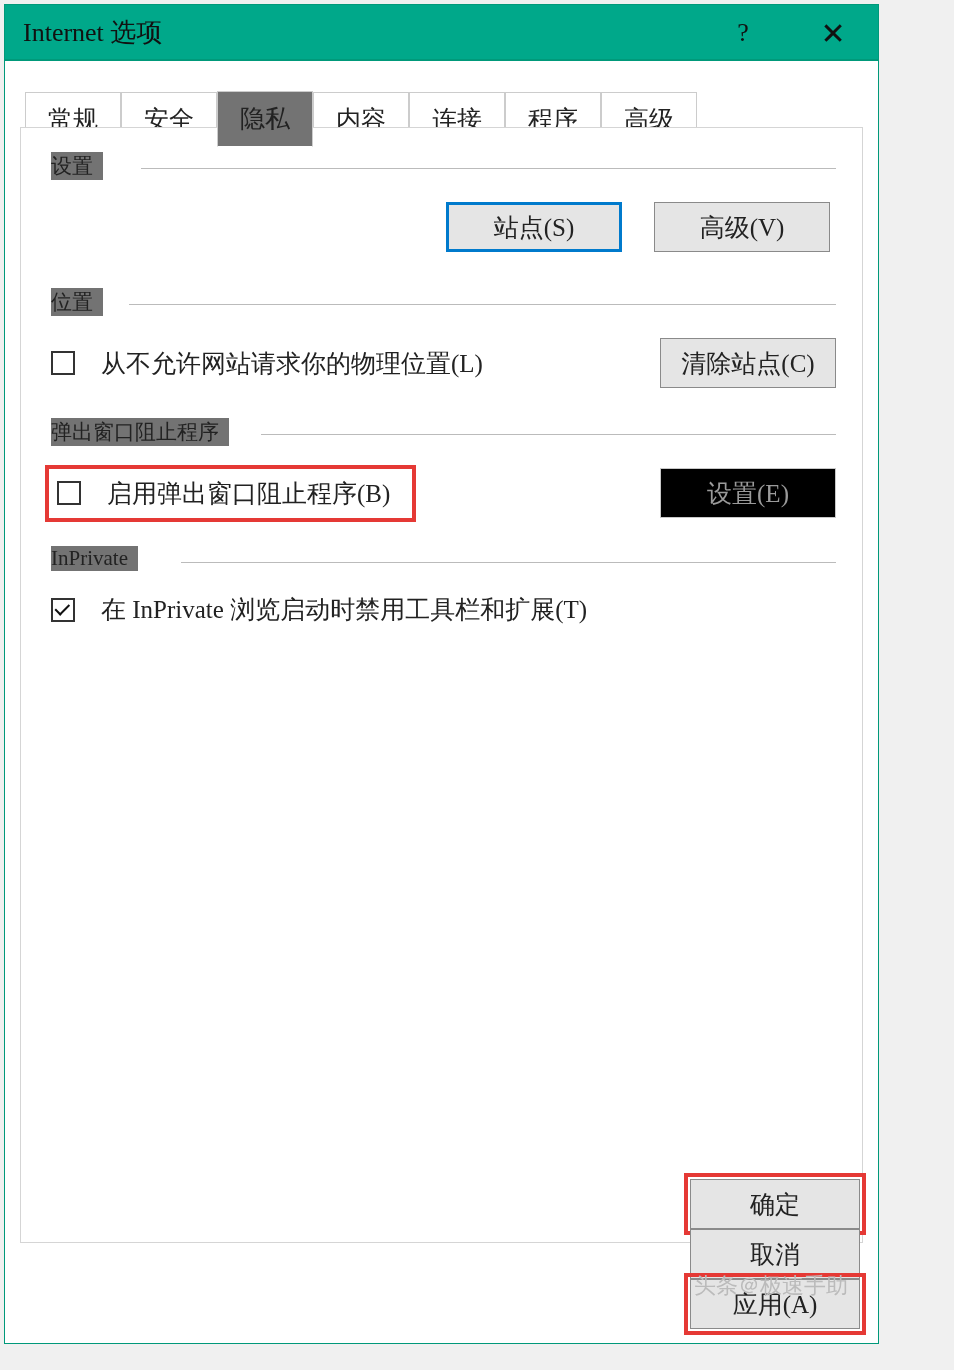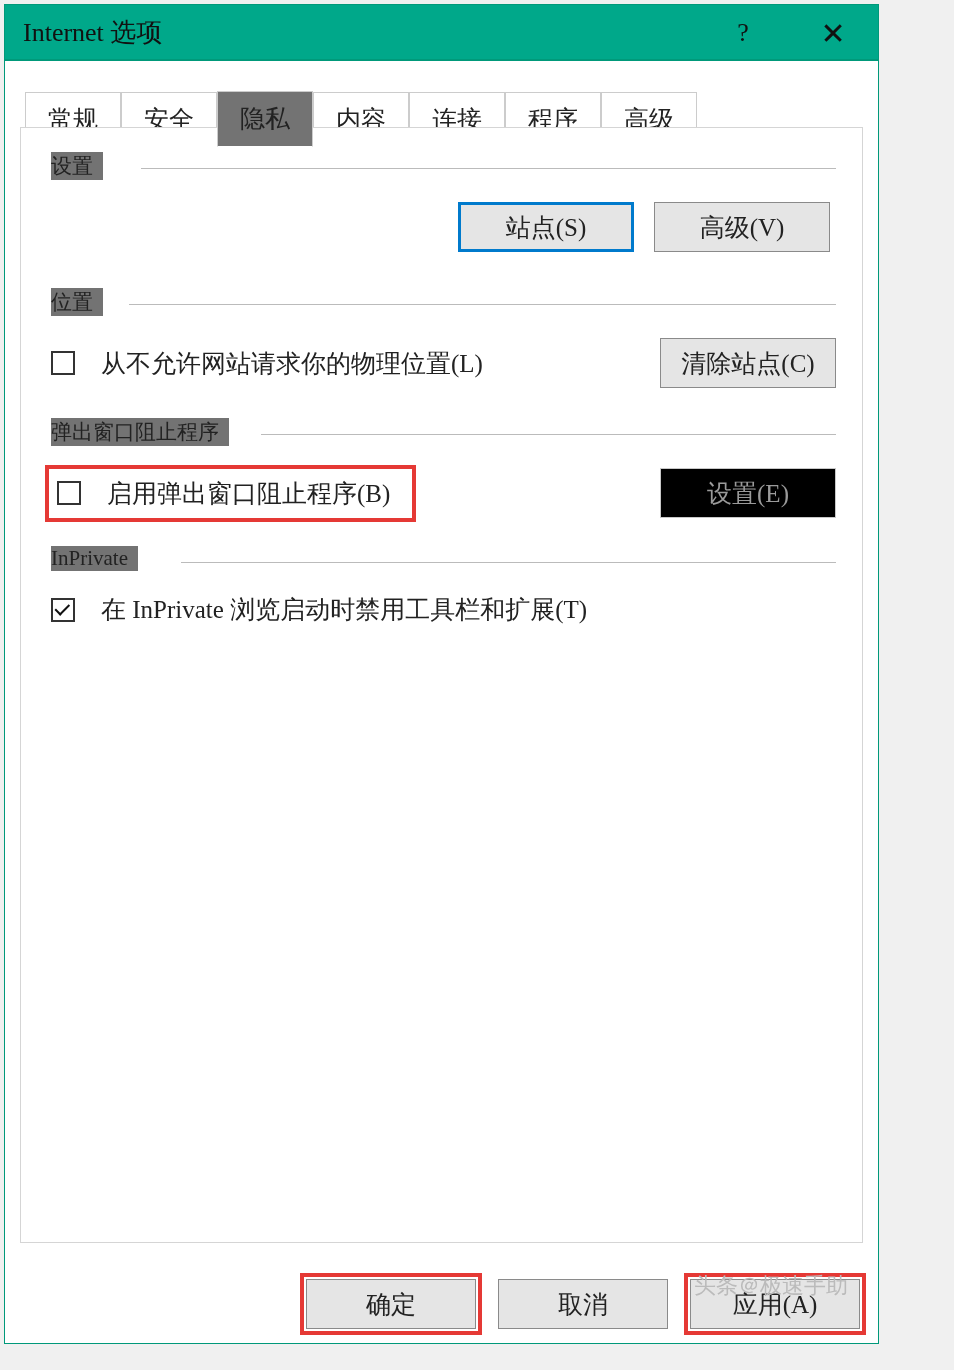--- a/index.html
+++ b/index.html
@@ -127,21 +127,21 @@
     background: #e5e5e5;
   }
   .btn.disabled {
     color: #9a9a9a;
     background: #000000;
     border-color: #c8c8c8;
     text-align: center;
   }
   .btn-row {
     display: flex;
-    gap: 20px;
+    gap: 32px;
     justify-content: flex-end;
     margin-top: 18px;
     margin-bottom: 12px;
     padding-right: 6px;
   }
   .row {
     display: flex;
     align-items: center;
     justify-content: space-between;
     margin-top: 14px;
@@ -172,21 +172,21 @@
   }
   .highlight-red {
     outline: 4px solid #e53935;
     outline-offset: 2px;
   }
   .bottom-buttons {
     position: absolute;
     bottom: 14px;
     right: 18px;
     display: flex;
-    gap: 22px;
+    flex-direction: column;
   }
   .watermark {
     position: absolute;
     right: 30px;
     bottom: 42px;
     font-size: 22px;
     color: #bbb;
     pointer-events: none;
   }
 </style>

